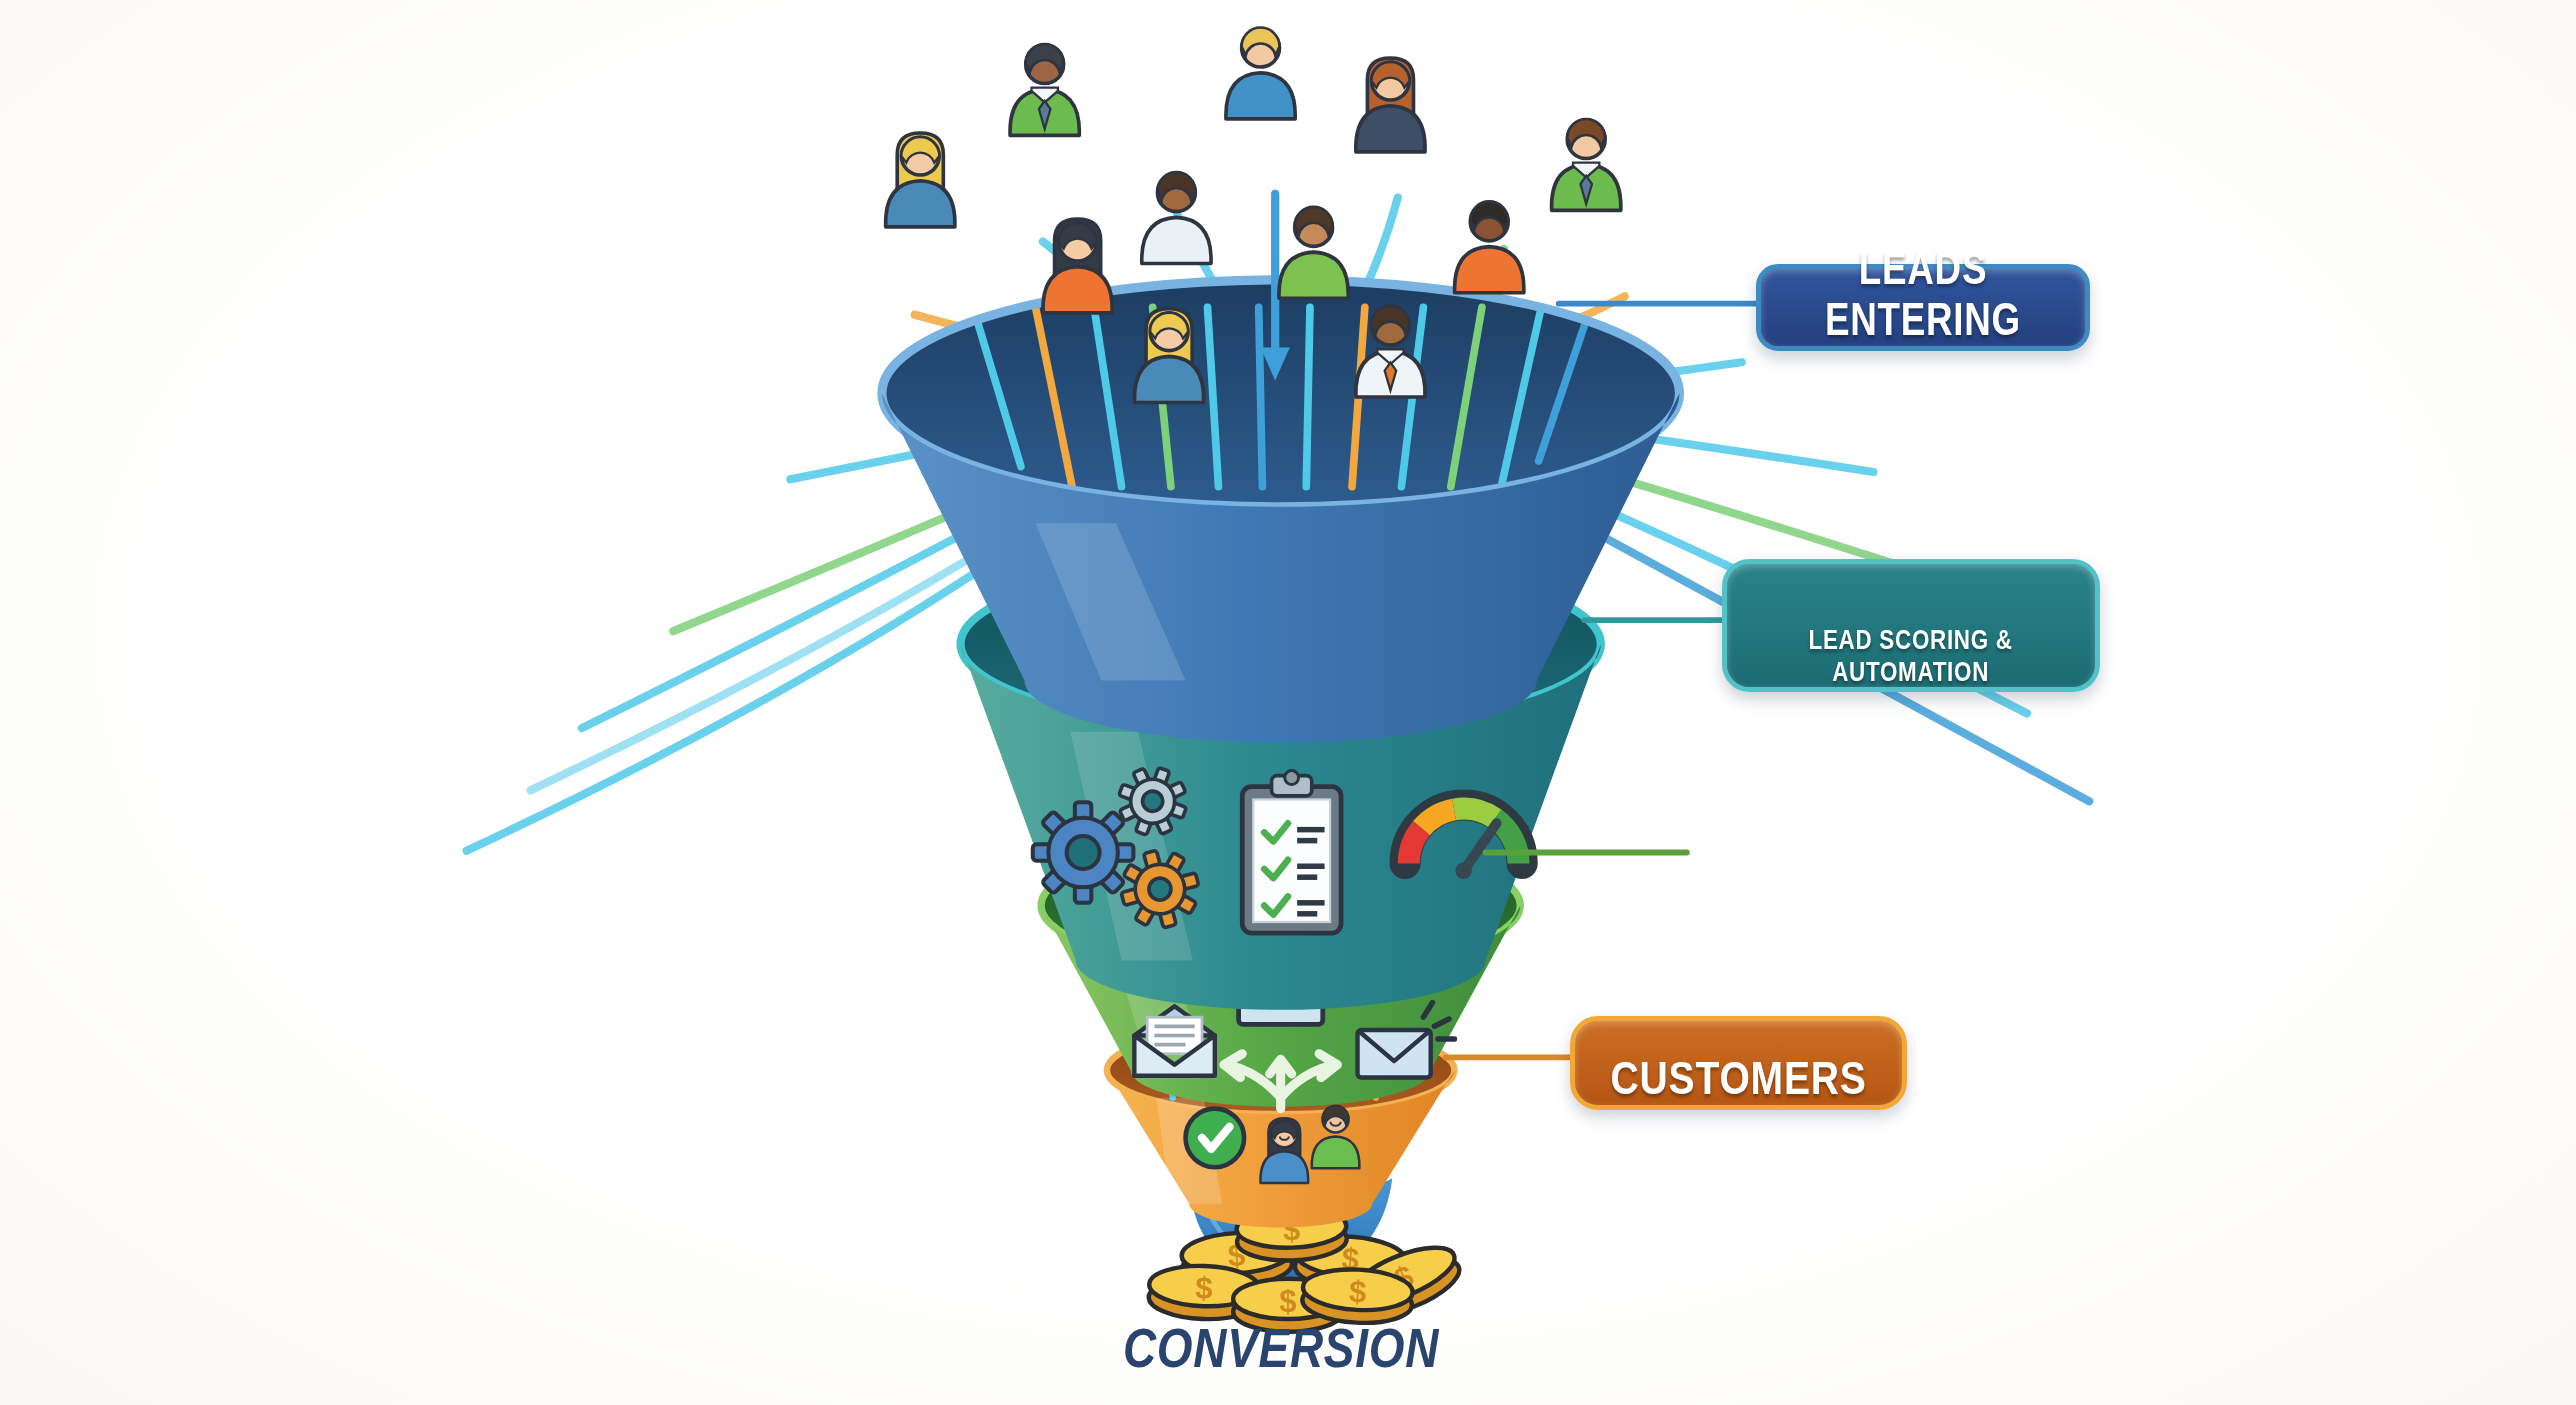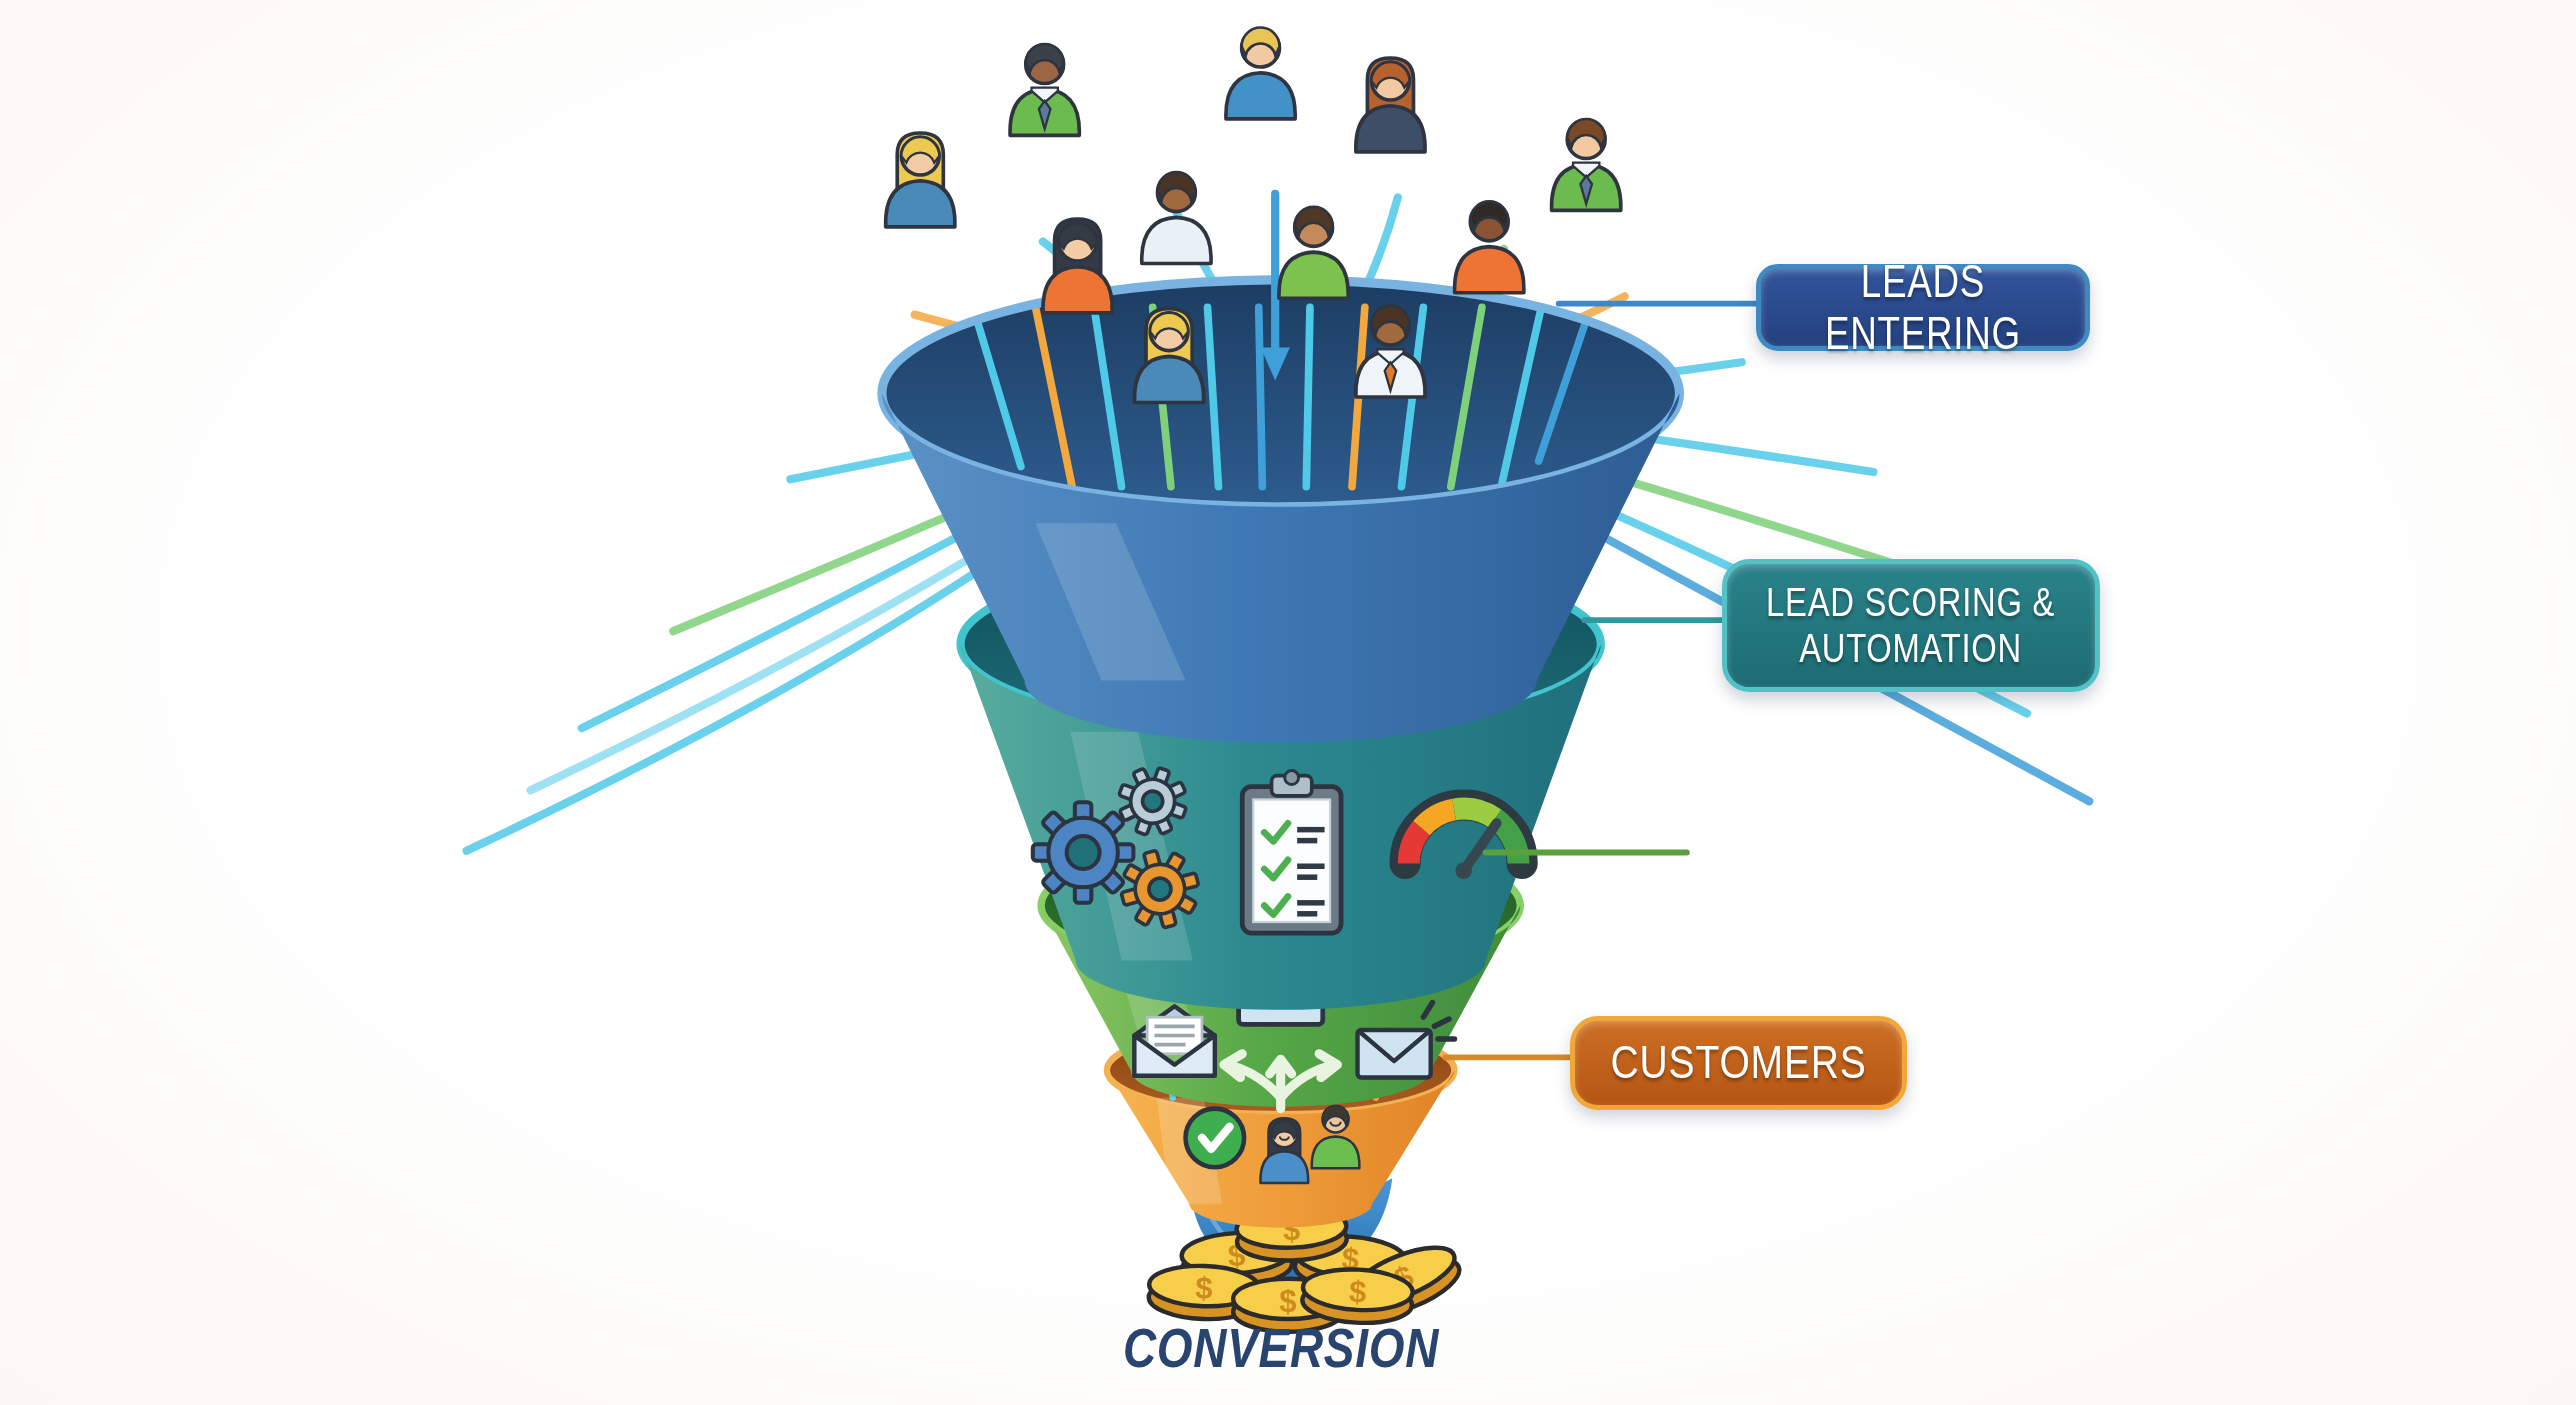--- a/index.html
+++ b/index.html
@@ -1,28 +1,28 @@
 <!DOCTYPE html>
 <html style="font-size:14.6px"><head>
 <meta charset="utf-8">
 <style>
   html,body{margin:0;padding:0;}
   body{font-family:"Liberation Sans",sans-serif;}
   .stage{position:relative;width:2576px;height:1405px;overflow:hidden;
          background:radial-gradient(ellipse at 50% 45%, #ffffff 55%, #faf8f4 100%);}
   .scene{position:absolute;left:0;top:0;width:100%;height:100%;display:block;}
-  .badge{position:absolute;display:flex;align-items:center;justify-content:center;
-         text-align:center;font-weight:normal;color:#ffffff;white-space:pre-line;
+  .badge{position:absolute;display:flex;align-items:flex-end;justify-content:center;
+         text-align:center;font-weight:bold;color:#ffffff;white-space:pre-line;
          box-shadow:0 7.3px 14.6px rgba(30,50,80,.22), inset 0 2.7px 7.3px rgba(255,255,255,.28);
          text-shadow:0 2.7px 3.7px rgba(0,0,0,.35);}
   .badge .lbl{display:inline-block;transform:scaleX(.8);transform-origin:center;letter-spacing:0.9px;line-height:1.12;}
   #badge-leads{left:1756px;top:264px;width:324px;height:77px;border-radius:22px;
       border:5.5px solid #3f8ac2;background:linear-gradient(180deg,#31549c,#24417f);font-size:46px;}
   #badge-scoring{left:1722px;top:559px;width:368px;height:123px;border-radius:27.4px;
-      border:5.5px solid #52c2c6;background:linear-gradient(180deg,#2a838a,#1d6b72);font-size:41px;}
+      border:5.5px solid #52c2c6;background:linear-gradient(180deg,#2a838a,#1d6b72);font-size:28px;}
   #badge-email{left:1684px;top:792px;width:412px;height:124px;border-radius:27.4px;
       border:5.5px solid #8fce5d;background:linear-gradient(180deg,#35913f,#26752f);font-size:41px;}
   #badge-customers{left:1570px;top:1016px;width:327px;height:84px;border-radius:28px;
       border:5.5px solid #f2a838;background:linear-gradient(180deg,#cc6f24,#b55513);font-size:46px;}
   #badge-customers .lbl{transform:scaleX(.85);}
   .caption{position:absolute;left:1281px;top:1315px;transform:translateX(-50%);
       font-size:56px;font-weight:bold;color:#2a4470;letter-spacing:0.9px;font-style:italic;}
   .caption .lbl{display:inline-block;transform:scaleX(.82);transform-origin:center;}
 </style>
 </head>

